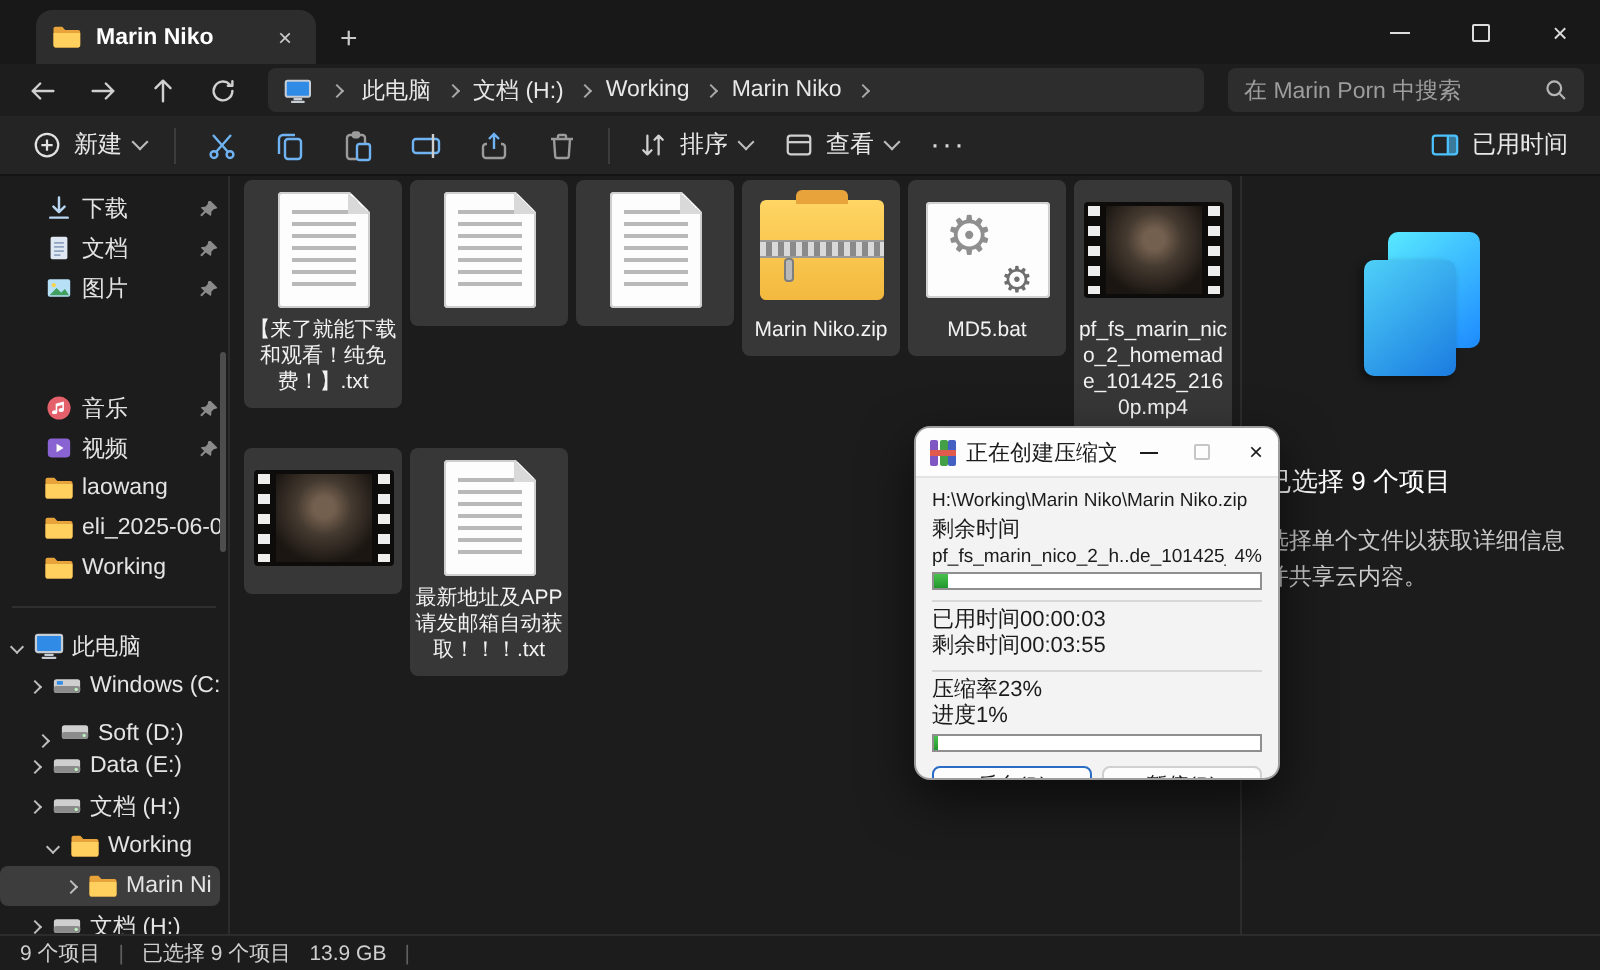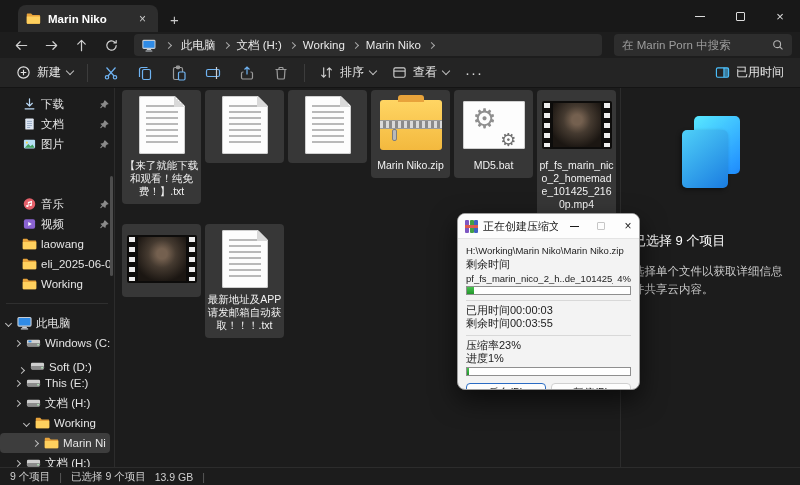--- a/index.html
+++ b/index.html
@@ -423,21 +423,21 @@
           </div>
           <div class="srow" style="padding-left: 15px;">
             <i class="schev"></i>
             <span class="icon">
               <svg viewBox="0 0 16 14">
                 <rect x="1" y="3.4" width="14" height="7.2" rx="1.4" fill="#cfcfcf"></rect>
                 <rect x="1" y="7" width="14" height="3.6" rx="1.2" fill="#8c8c8c"></rect>
                 <circle cx="12.9" cy="8.8" r=".9" fill="#baf0c0"></circle>
               </svg>
             </span>
-            <span class="lb">This (E:)</span>
+            <span class="lb">Data (E:)</span>
           </div>
           <div class="srow" style="padding-left: 15px;">
             <i class="schev"></i>
             <span class="icon">
               <svg viewBox="0 0 16 14">
                 <rect x="1" y="3.4" width="14" height="7.2" rx="1.4" fill="#cfcfcf"></rect>
                 <rect x="1" y="7" width="14" height="3.6" rx="1.2" fill="#8c8c8c"></rect>
                 <circle cx="12.9" cy="8.8" r=".9" fill="#baf0c0"></circle>
               </svg>
             </span>

